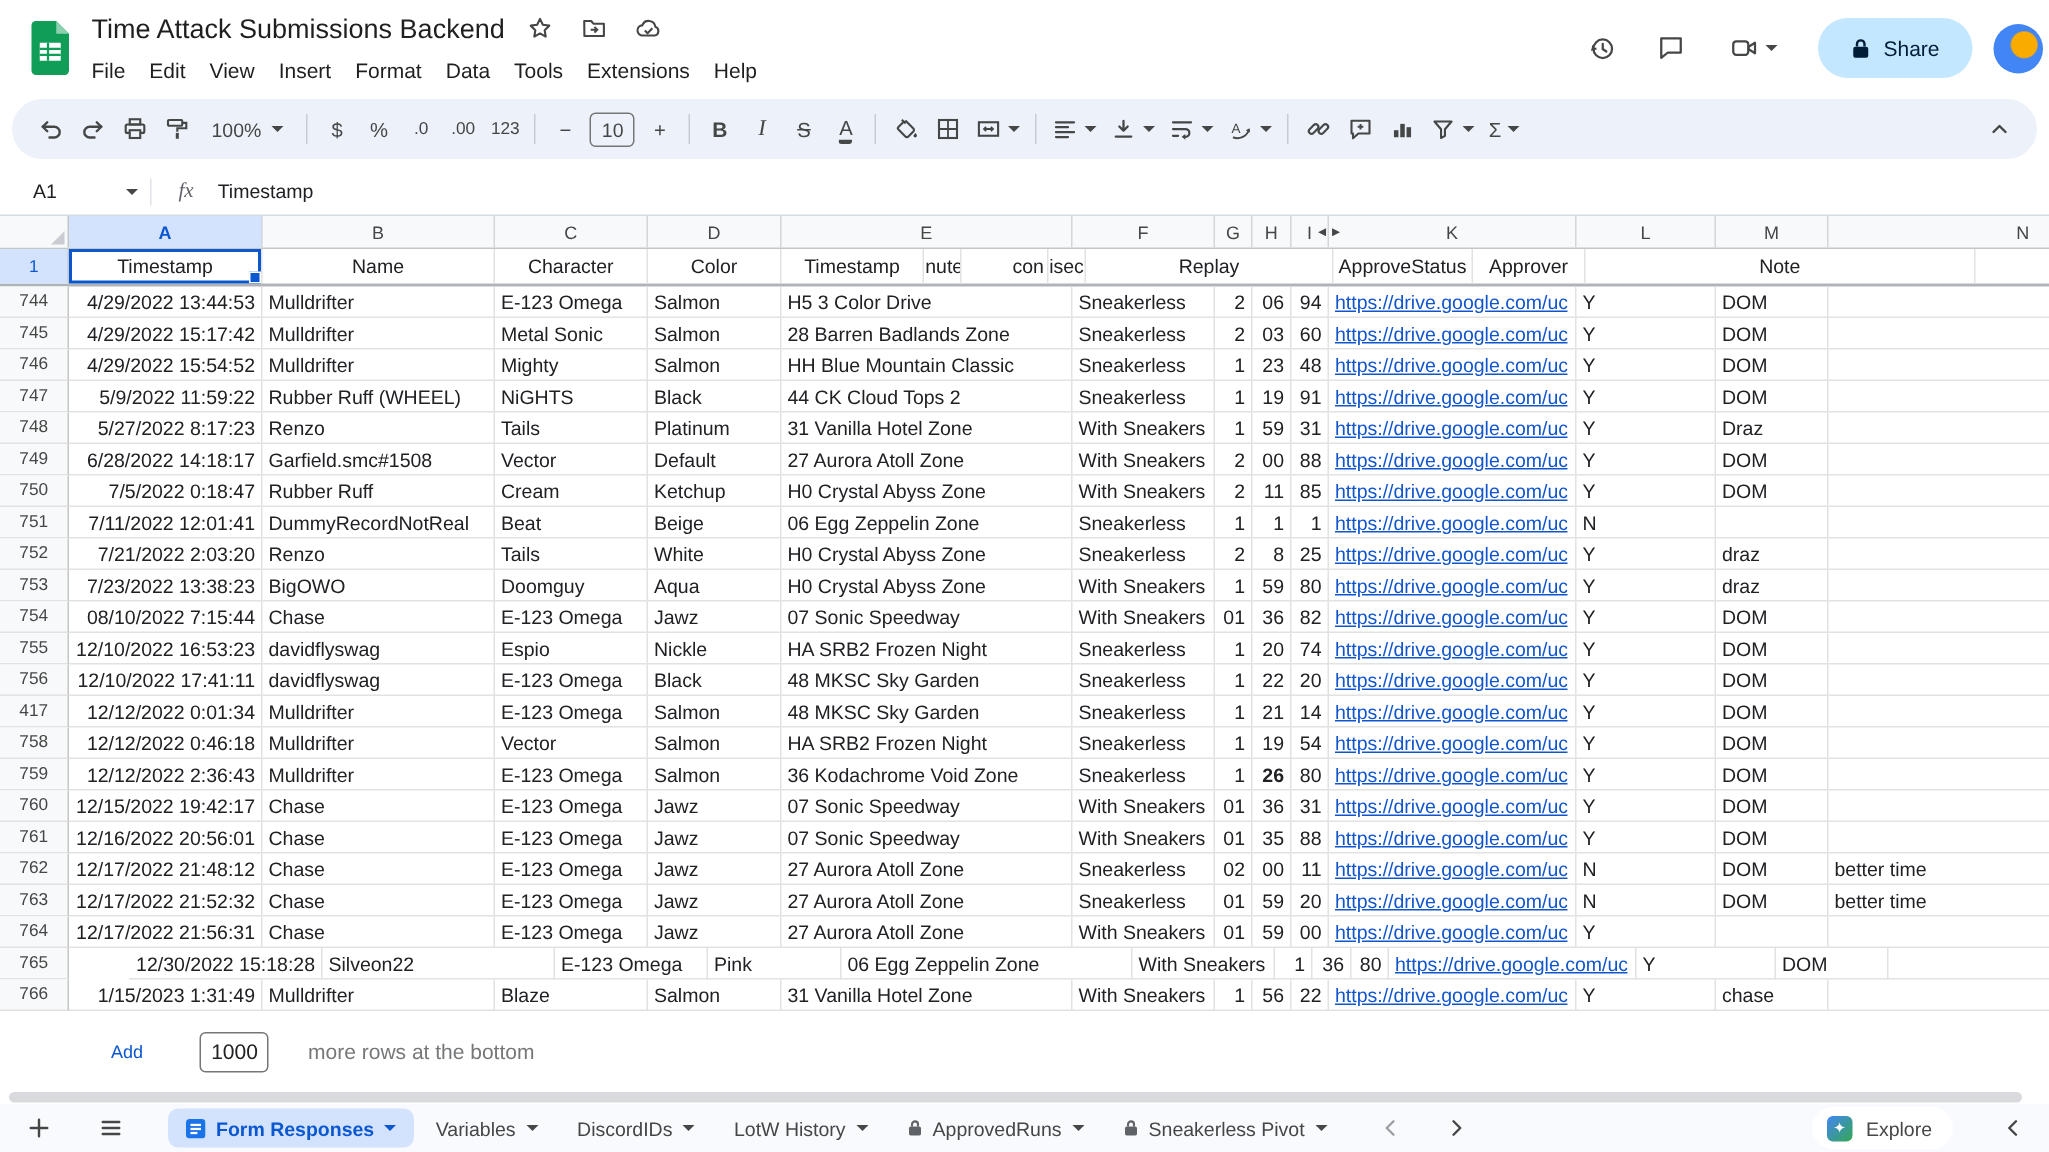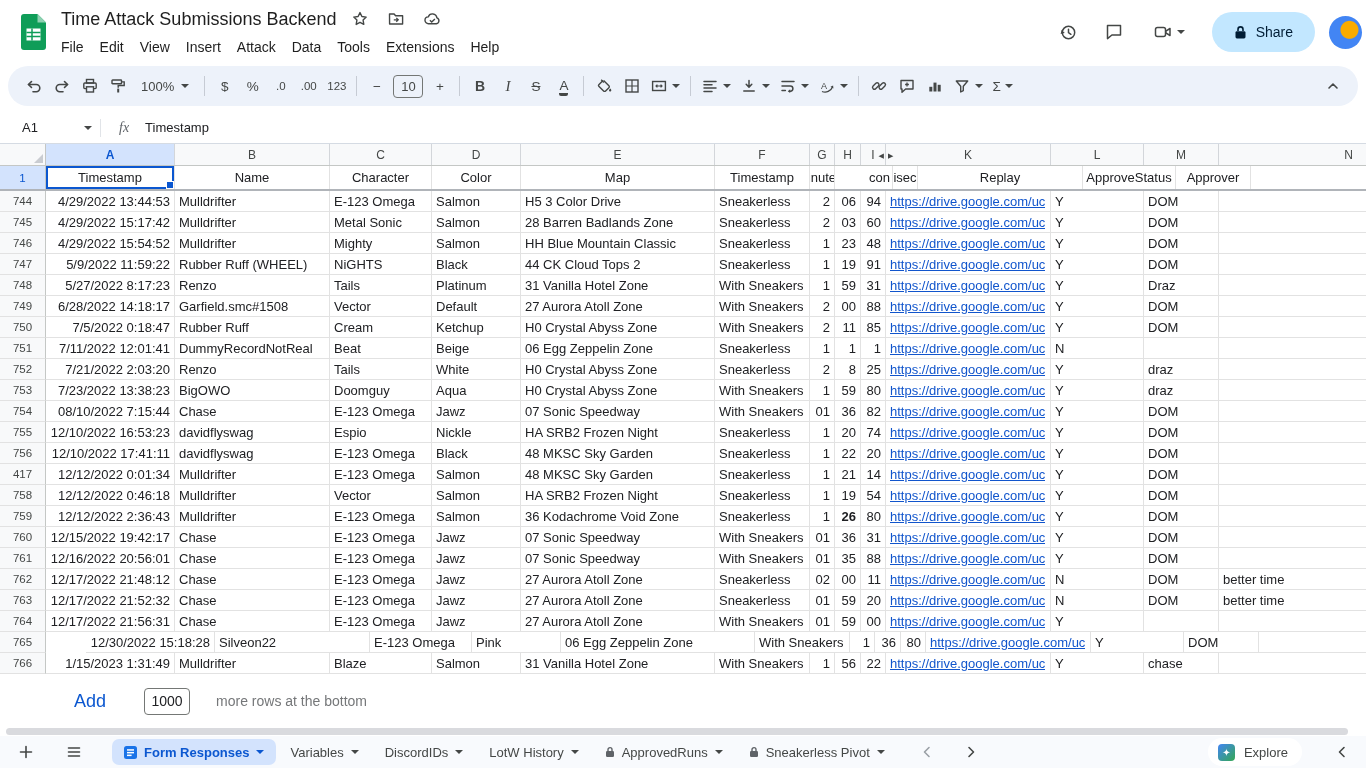--- a/index.html
+++ b/index.html
@@ -75,21 +75,21 @@
     border-right:1px solid #e2e2e2; border-bottom:1px solid #e2e2e2; overflow:hidden; white-space:nowrap; cursor:cell; }
   .header-row .cell { justify-content:center; border-bottom:none; }
   .cell.a-right { justify-content:flex-end; }
   .cell.a-center { justify-content:center; }
   .cell.active-cell { box-shadow:inset 0 0 0 2px #0b57d0; position:relative; z-index:2; }
   .cell.active-cell::after { content:''; position:absolute; right:0; bottom:0; width:6px; height:6px; background:#0b57d0; border:1px solid #fff; }
   .link { color:#1155cc; text-decoration:underline; cursor:pointer; overflow:hidden; white-space:nowrap; }
 
   
   .grid-footer { height:54px; display:flex; align-items:center; padding-left:62px; gap:26px; background:#fff; }
-  .add-btn { background:none; border:none; color:#0b57d0; font-size:18px; font-family:inherit; cursor:pointer; padding:8px 12px; border-radius:6px; }
+  .add-btn { background:none; border:none; color:#0b57d0; font-size:12px; font-family:inherit; cursor:pointer; padding:8px 12px; border-radius:6px; }
   .rows-input { width:46px; height:27px; border:1px solid #747775; border-radius:4px; text-align:center;
     font-size:14px; color:#202124; font-family:inherit; background:#fff; }
   .more-text { font-size:14px; color:#757779; }
 
   
   .hscroll { height:8px; position:relative; }
   .hscroll .handle { position:absolute; left:6px; right:18px; top:0; height:7px; border-radius:4px; background:#d9dade; cursor:grab; }
 
   
   .tabbar { height:32px; background:#f8fafd; display:flex; align-items:center; padding:0 10px; gap:16px; }
@@ -140,21 +140,21 @@
               <path d="M5.6 13.7a3.4 3.4 0 0 1-.4-6.8 4.5 4.5 0 0 1 8.7 1 3 3 0 0 1-.5 5.8z" fill="none" stroke="#444746" stroke-width="1.4" stroke-linejoin="round"></path>
               <path d="M6.9 10.3l1.8 1.8 3.2-3.2" fill="none" stroke="#444746" stroke-width="1.4"></path>
             </svg>
         </span>
       </div>
       <nav class="menubar">
           <span class="menu-item">File</span>
           <span class="menu-item">Edit</span>
           <span class="menu-item">View</span>
           <span class="menu-item">Insert</span>
-          <span class="menu-item">Attack</span>
+          <span class="menu-item">Format</span>
           <span class="menu-item">Data</span>
           <span class="menu-item">Tools</span>
           <span class="menu-item">Extensions</span>
           <span class="menu-item">Help</span>
         </nav>
     </div>
     <div class="head-right">
       <span class="iconbtn">
         <svg width="20" height="20" viewBox="0 0 20 20">
             <circle cx="10.5" cy="10.5" r="6.2" fill="none" stroke="#444746" stroke-width="1.5"></circle>
@@ -378,21 +378,20 @@
           <span>N</span>
         </div>
       </div>
     <div class="sheet-rows">
         <div class="grid-row header-row">
           <div class="row-num selected">1</div>
           <div class="cell a-center active-cell" style="width: 129px;">Timestamp</div>
           <div class="cell a-center" style="width: 155px;">Name</div>
           <div class="cell a-center" style="width: 102px;">Character</div>
           <div class="cell a-center" style="width: 89px;">Color</div>
-          <div class="cell a-center" style="width: 194px;">Map</div>
           <div class="cell a-center" style="width: 95px;">Timestamp</div>
           <div class="cell a-center" style="width: 25px;">inute</div>
           <div class="cell a-center" style="width: 26px; margin-left: 32px;">con</div>
           <div class="cell a-center" style="width: 25px;">isec</div>
           <div class="cell a-center" style="width: 165px;">Replay</div>
           <div class="cell a-center" style="width: 93px;">ApproveStatus</div>
           <div class="cell a-center" style="width: 75px;">Approver</div>
           <div class="cell a-center" style="width: 260px;">Note</div>
         </div>
         <div class="grid-row">

